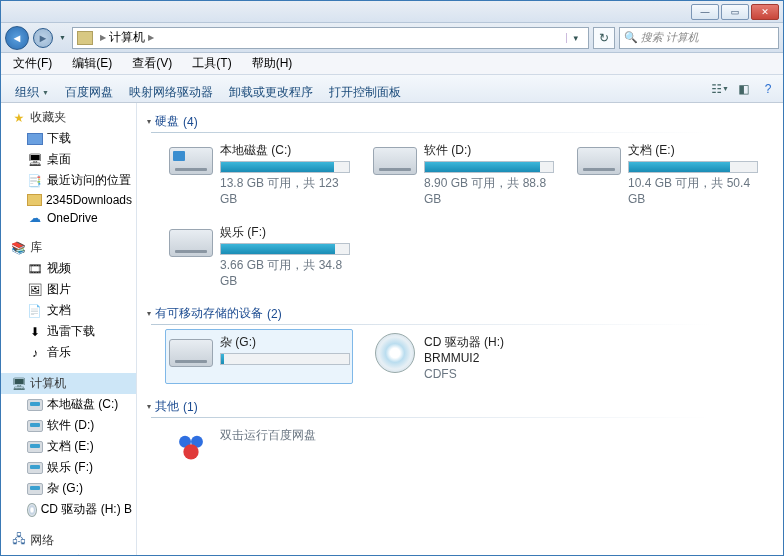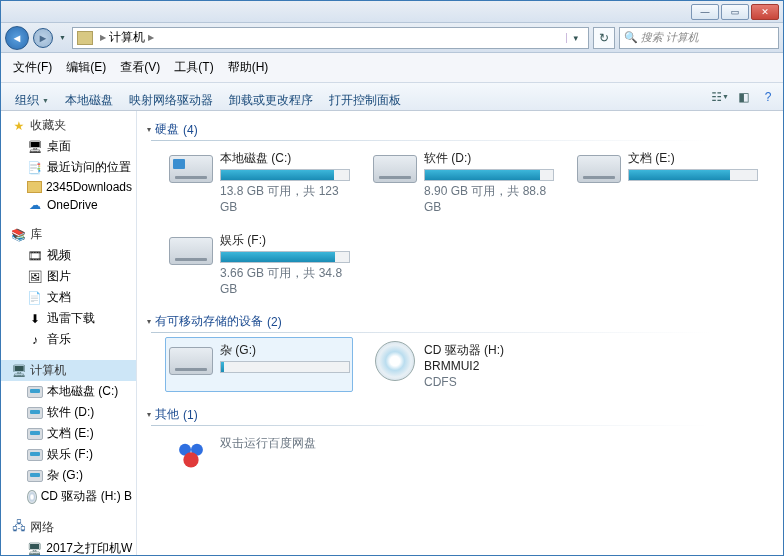--- a/index.html
+++ b/index.html
@@ -17,21 +17,21 @@
   .nav-drop { font-size:7px; color:#355; padding:0 2px; }
   .address { flex:1; height:22px; background:#fff; border:1px solid #9ab; display:flex; align-items:center; padding:0 4px; font-size:12px; }
   .address .crumb-icon { width:16px; height:14px; background:#d8c883; border:1px solid #b0a060; margin-right:4px; position:relative;}
   .address .sep { color:#777; padding:0 3px; font-size:8px;}
   .addr-drop { padding:0 6px; border-left:1px solid #cbd; color:#355; font-size:9px;}
   .addr-refresh { width:22px; height:22px; border:1px solid #9ab; display:flex;align-items:center;justify-content:center; font-size:12px; color:#355; background:#f8fbfe;}
   .search { width:160px; height:22px; background:#fff; border:1px solid #9ab; display:flex; align-items:center; padding:0 4px; font-size:11px; color:#888; font-style:italic;}
   .search-ico { font-style:normal; color:#4a7; margin-right:3px; font-size:11px;}
   
   
-  .menubar { height:30px; display:flex; align-items:center; padding:0 6px; gap:2px; font-size:12px; background:#f4f6fa; border-bottom:1px solid #d0dae6; }
+  .menubar { height:22px; display:flex; align-items:center; padding:0 6px; gap:8px; font-size:12px; background:#f4f6fa; border-bottom:1px solid #d0dae6; }
   .menubar span { padding:2px 6px; }
   
   
   .toolbar { height:28px; background: linear-gradient(#f4f8fc,#e4ecf5); border-bottom:1px solid #c0cbd8; display:flex; align-items:center; padding:0 6px; font-size:12px; color:#1a4a7a; }
   .tbitem { padding:3px 8px; display:flex; align-items:center; gap:3px;margin-top:8px;}
   .tb-drop { font-size:7px; color:#466;}
   .toolbar-right { margin-left:auto; display:flex; align-items:center; gap:6px; color:#466; }
   .tb-ico { width:18px; height:16px; display:flex;align-items:center;justify-content:center; font-size:12px;}
   
   
@@ -111,37 +111,41 @@
   <span>查看(V)</span>
   <span>工具(T)</span>
   <span>帮助(H)</span>
 </div>
 
 <div class="toolbar">
   <div class="tbitem">
     <span>组织</span>
       <span class="tb-drop">▼</span>
   </div>
-  <div class="tbitem">本地磁盘</div>
+  <div class="tbitem">百度网盘</div>
   <div class="tbitem">映射网络驱动器</div>
   <div class="tbitem">卸载或更改程序</div>
   <div class="tbitem">打开控制面板</div>
   <div class="toolbar-right">
     <span class="tb-ico">☷ <span class="tb-drop">▼</span></span>
     <span class="tb-ico">◧</span>
     <span class="tb-ico" style="color:#2a6ed0;">?</span>
   </div>
 </div>
 
 <div class="body">
 
   <div class="sidebar">
     <div class="sb-group">
       <div class="sb-head"><span class="ico star">★</span>&nbsp;<span>收藏夹</span></div>
       <div class="sb-item">
+          <span class="ico fold blue"></span>
+          <span>下载</span>
+        </div>
+      <div class="sb-item">
           <span class="ico">🖥</span>
           <span>桌面</span>
         </div>
       <div class="sb-item">
           <span class="ico">📑</span>
           <span>最近访问的位置</span>
         </div>
       <div class="sb-item">
           <span class="ico fold"></span>
           <span>2345Downloads</span>
@@ -246,20 +250,21 @@
         </div>
         <div class="tile">
           <div class="tile-ico">
             <div class="drive-body"></div>
           </div>
           <div class="tile-info">
             <div class="tile-name">文档 (E:)</div>
             <div class="bar">
               <div class="bar-fill" style="width:79%"></div>
             </div>
+            <div class="tile-sub">10.4 GB 可用，共 50.4 GB</div>
           </div>
         </div>
         <div class="tile">
           <div class="tile-ico">
             <div class="drive-body"></div>
           </div>
           <div class="tile-info">
             <div class="tile-name">娱乐 (F:)</div>
             <div class="bar">
               <div class="bar-fill" style="width:89%"></div>

